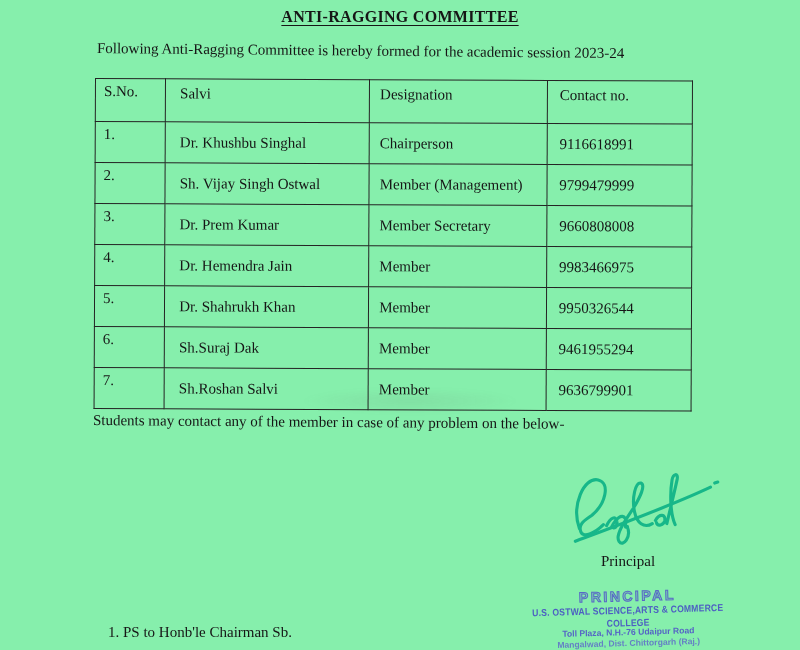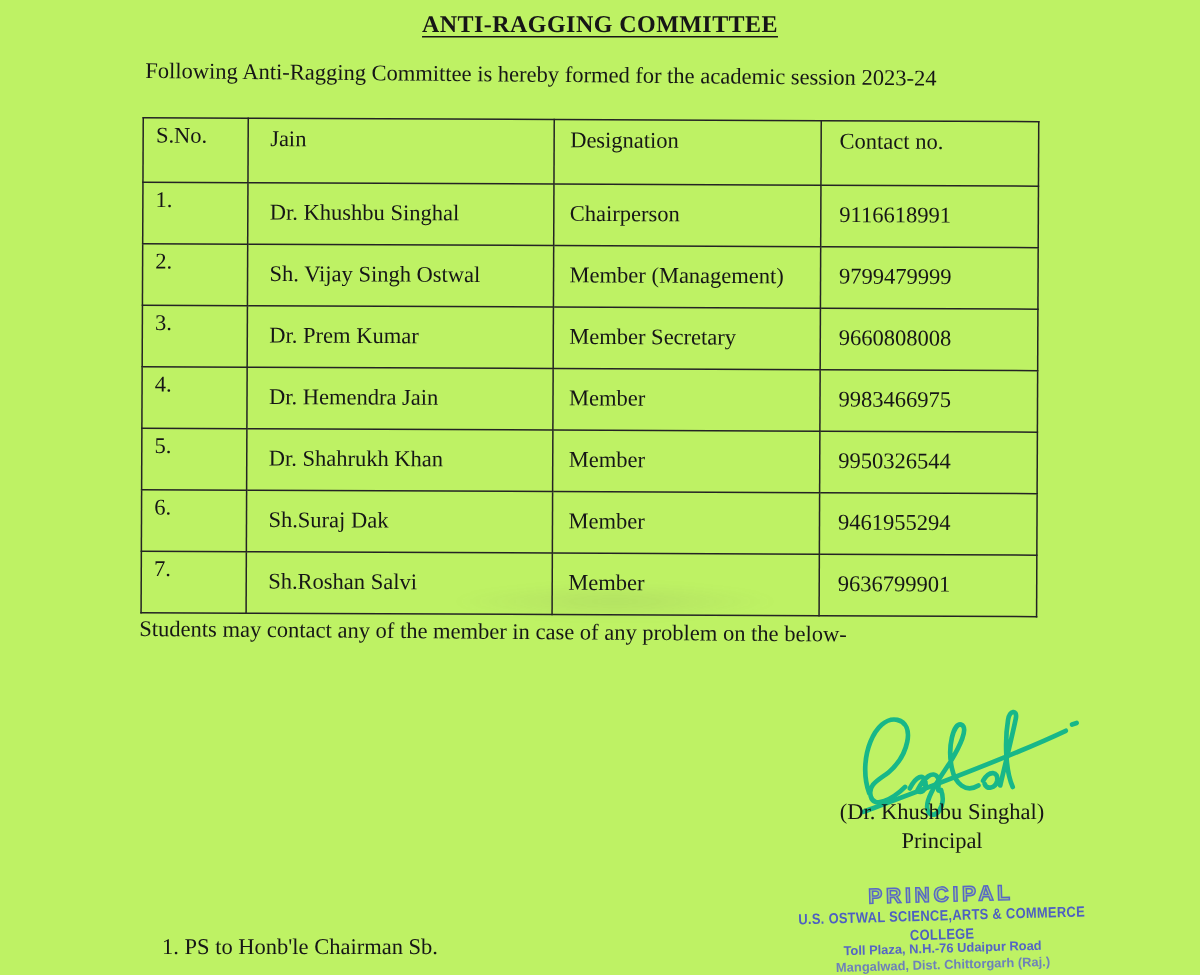--- a/index.html
+++ b/index.html
@@ -1,20 +1,20 @@
 <!DOCTYPE html>
 <html><head>
 <meta charset="utf-8">
 <style>
   html,body{margin:0;padding:0;background:#e8e8e6;}
   .page{
     position:relative;
     width:800px;height:650px;
     margin:0 auto;
-    background:#bef264;
+    background:#86efac;
     overflow:hidden;
     font-family:"Liberation Serif", serif;
     color:#161616;
   }
   
   .smudge{
     position:absolute;left:300px;top:388px;width:220px;height:26px;
     background:radial-gradient(ellipse at center, rgba(90,90,90,0.10), rgba(90,90,90,0) 70%);
     filter:blur(2px);
   }
@@ -96,21 +96,21 @@
   <div class="smudge"></div>
 
   <div class="doc-title">ANTI-RAGGING COMMITTEE</div>
 
   <div class="intro">Following Anti-Ragging Committee is hereby formed for the academic session 2023-24</div>
 
   <table class="committee">
     <tbody>
         <tr>
       <th class="c-sno">S.No.</th>
-      <th class="c-name">Jain</th>
+      <th class="c-name">Salvi</th>
       <th class="c-desig">Designation</th>
       <th class="c-contact">Contact no.</th>
     </tr>
     <tr>
       <td class="c-sno">1.</td>
       <td class="c-name">Dr. Khushbu Singhal</td>
       <td class="c-desig">Chairperson</td>
       <td class="c-contact">9116618991</td>
     </tr>
     <tr>
@@ -159,21 +159,20 @@
     <g fill="none" stroke="#17b789" stroke-width="3" stroke-linecap="round" stroke-linejoin="round">
       <path d="M12,60 C4,38 16,10 30,13 C42,16 37,36 24,47 C17,52 11,55 13,62 C15,70 27,64 35,56"></path>
       <path d="M38,57 C42,49 47,47 48,53 C49,58 45,61 43,58 C47,50 53,45 56,50 C58,54 54,60 58,58"></path>
       <path d="M58,58 C62,68 54,78 50,72 C46,66 56,52 64,40 C70,30 76,18 71,16 C66,15 62,30 65,44 C67,54 74,60 82,55"></path>
       <path d="M85,52 C89,45 95,46 94,52 C93,57 87,58 86,54 M96,55 C99,42 104,22 106,12 C107,6 102,7 101,13 C99,25 99,45 104,56"></path>
       <path d="M8,72 C40,60 100,38 138,20"></path>
       <path d="M142,16 l3,-1"></path>
     </g>
   </svg>
 
-  <div class="sig-name">(Dr. Khushbu Singhal)</div>
   <div class="sig-title">Principal</div>
 
   <div class="copy-item">1. PS to Honb'le Chairman Sb.</div>
 
   <div class="stamp">
     <div class="s1">PRINCIPAL</div>
     <div class="s2">U.S. OSTWAL SCIENCE,ARTS &amp; COMMERCE COLLEGE</div>
     <div class="s3">Toll Plaza, N.H.-76 Udaipur Road</div>
     <div class="s4">Mangalwad, Dist. Chittorgarh (Raj.)</div>
   </div>

